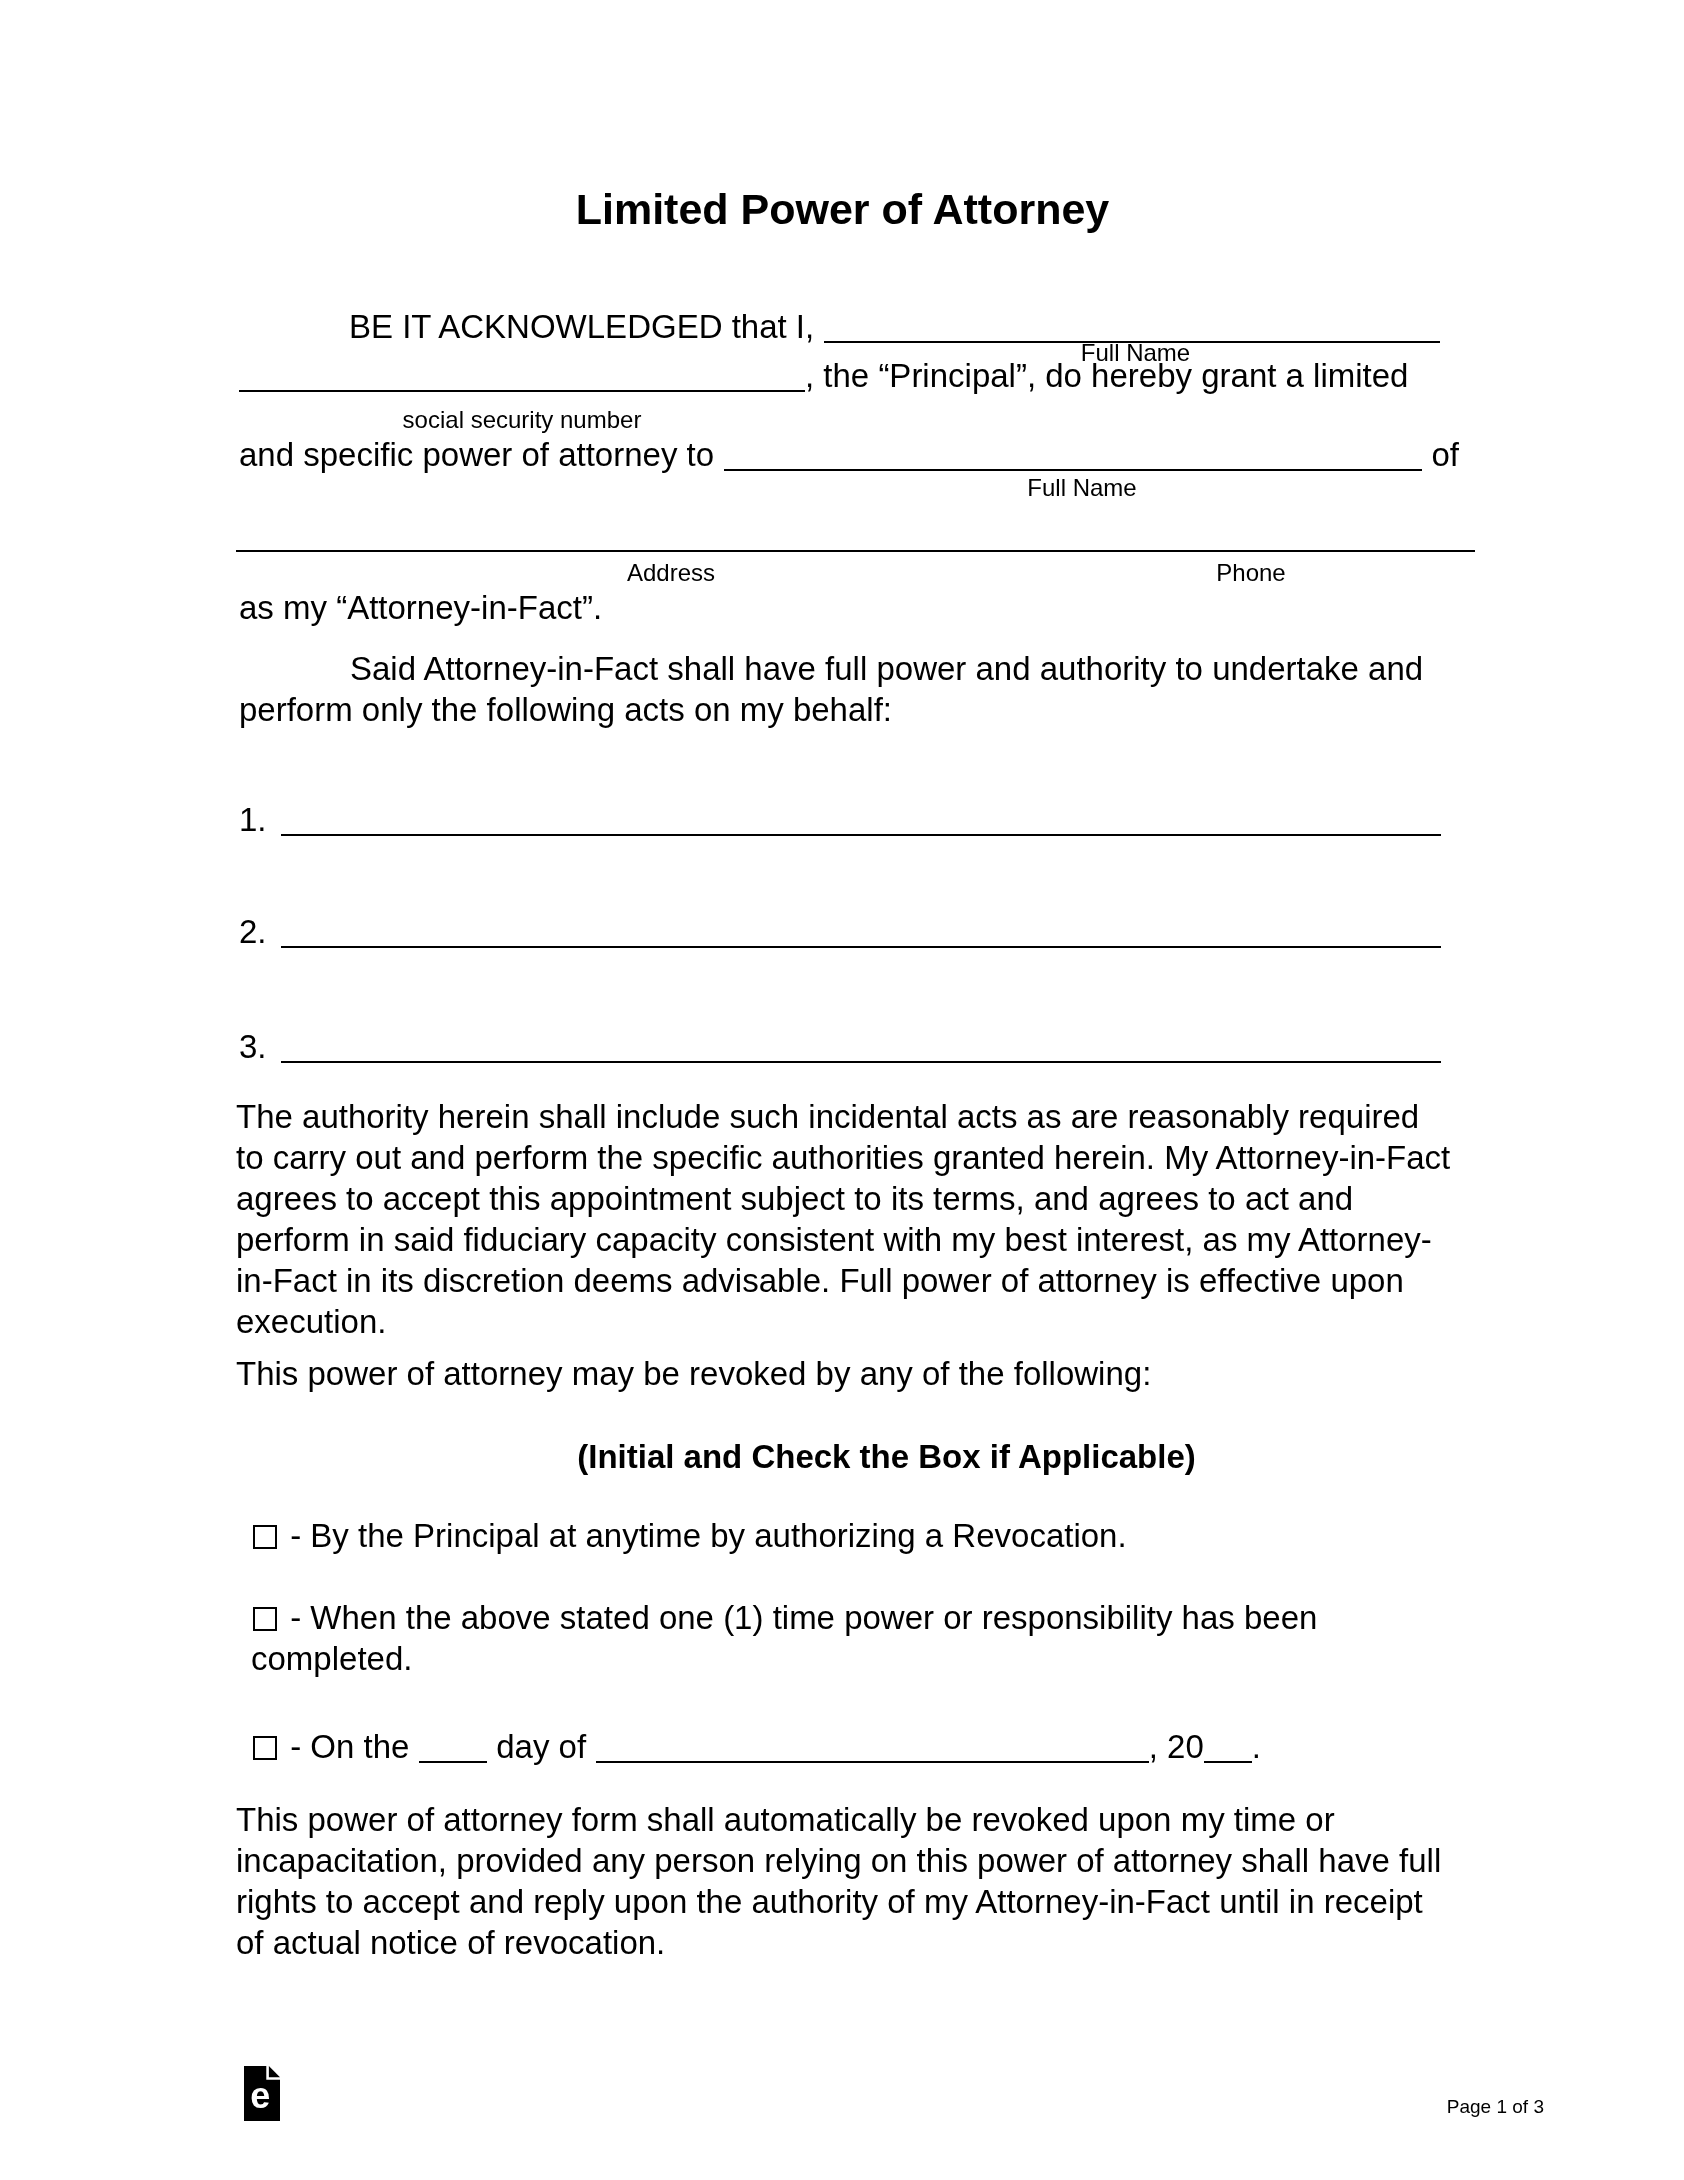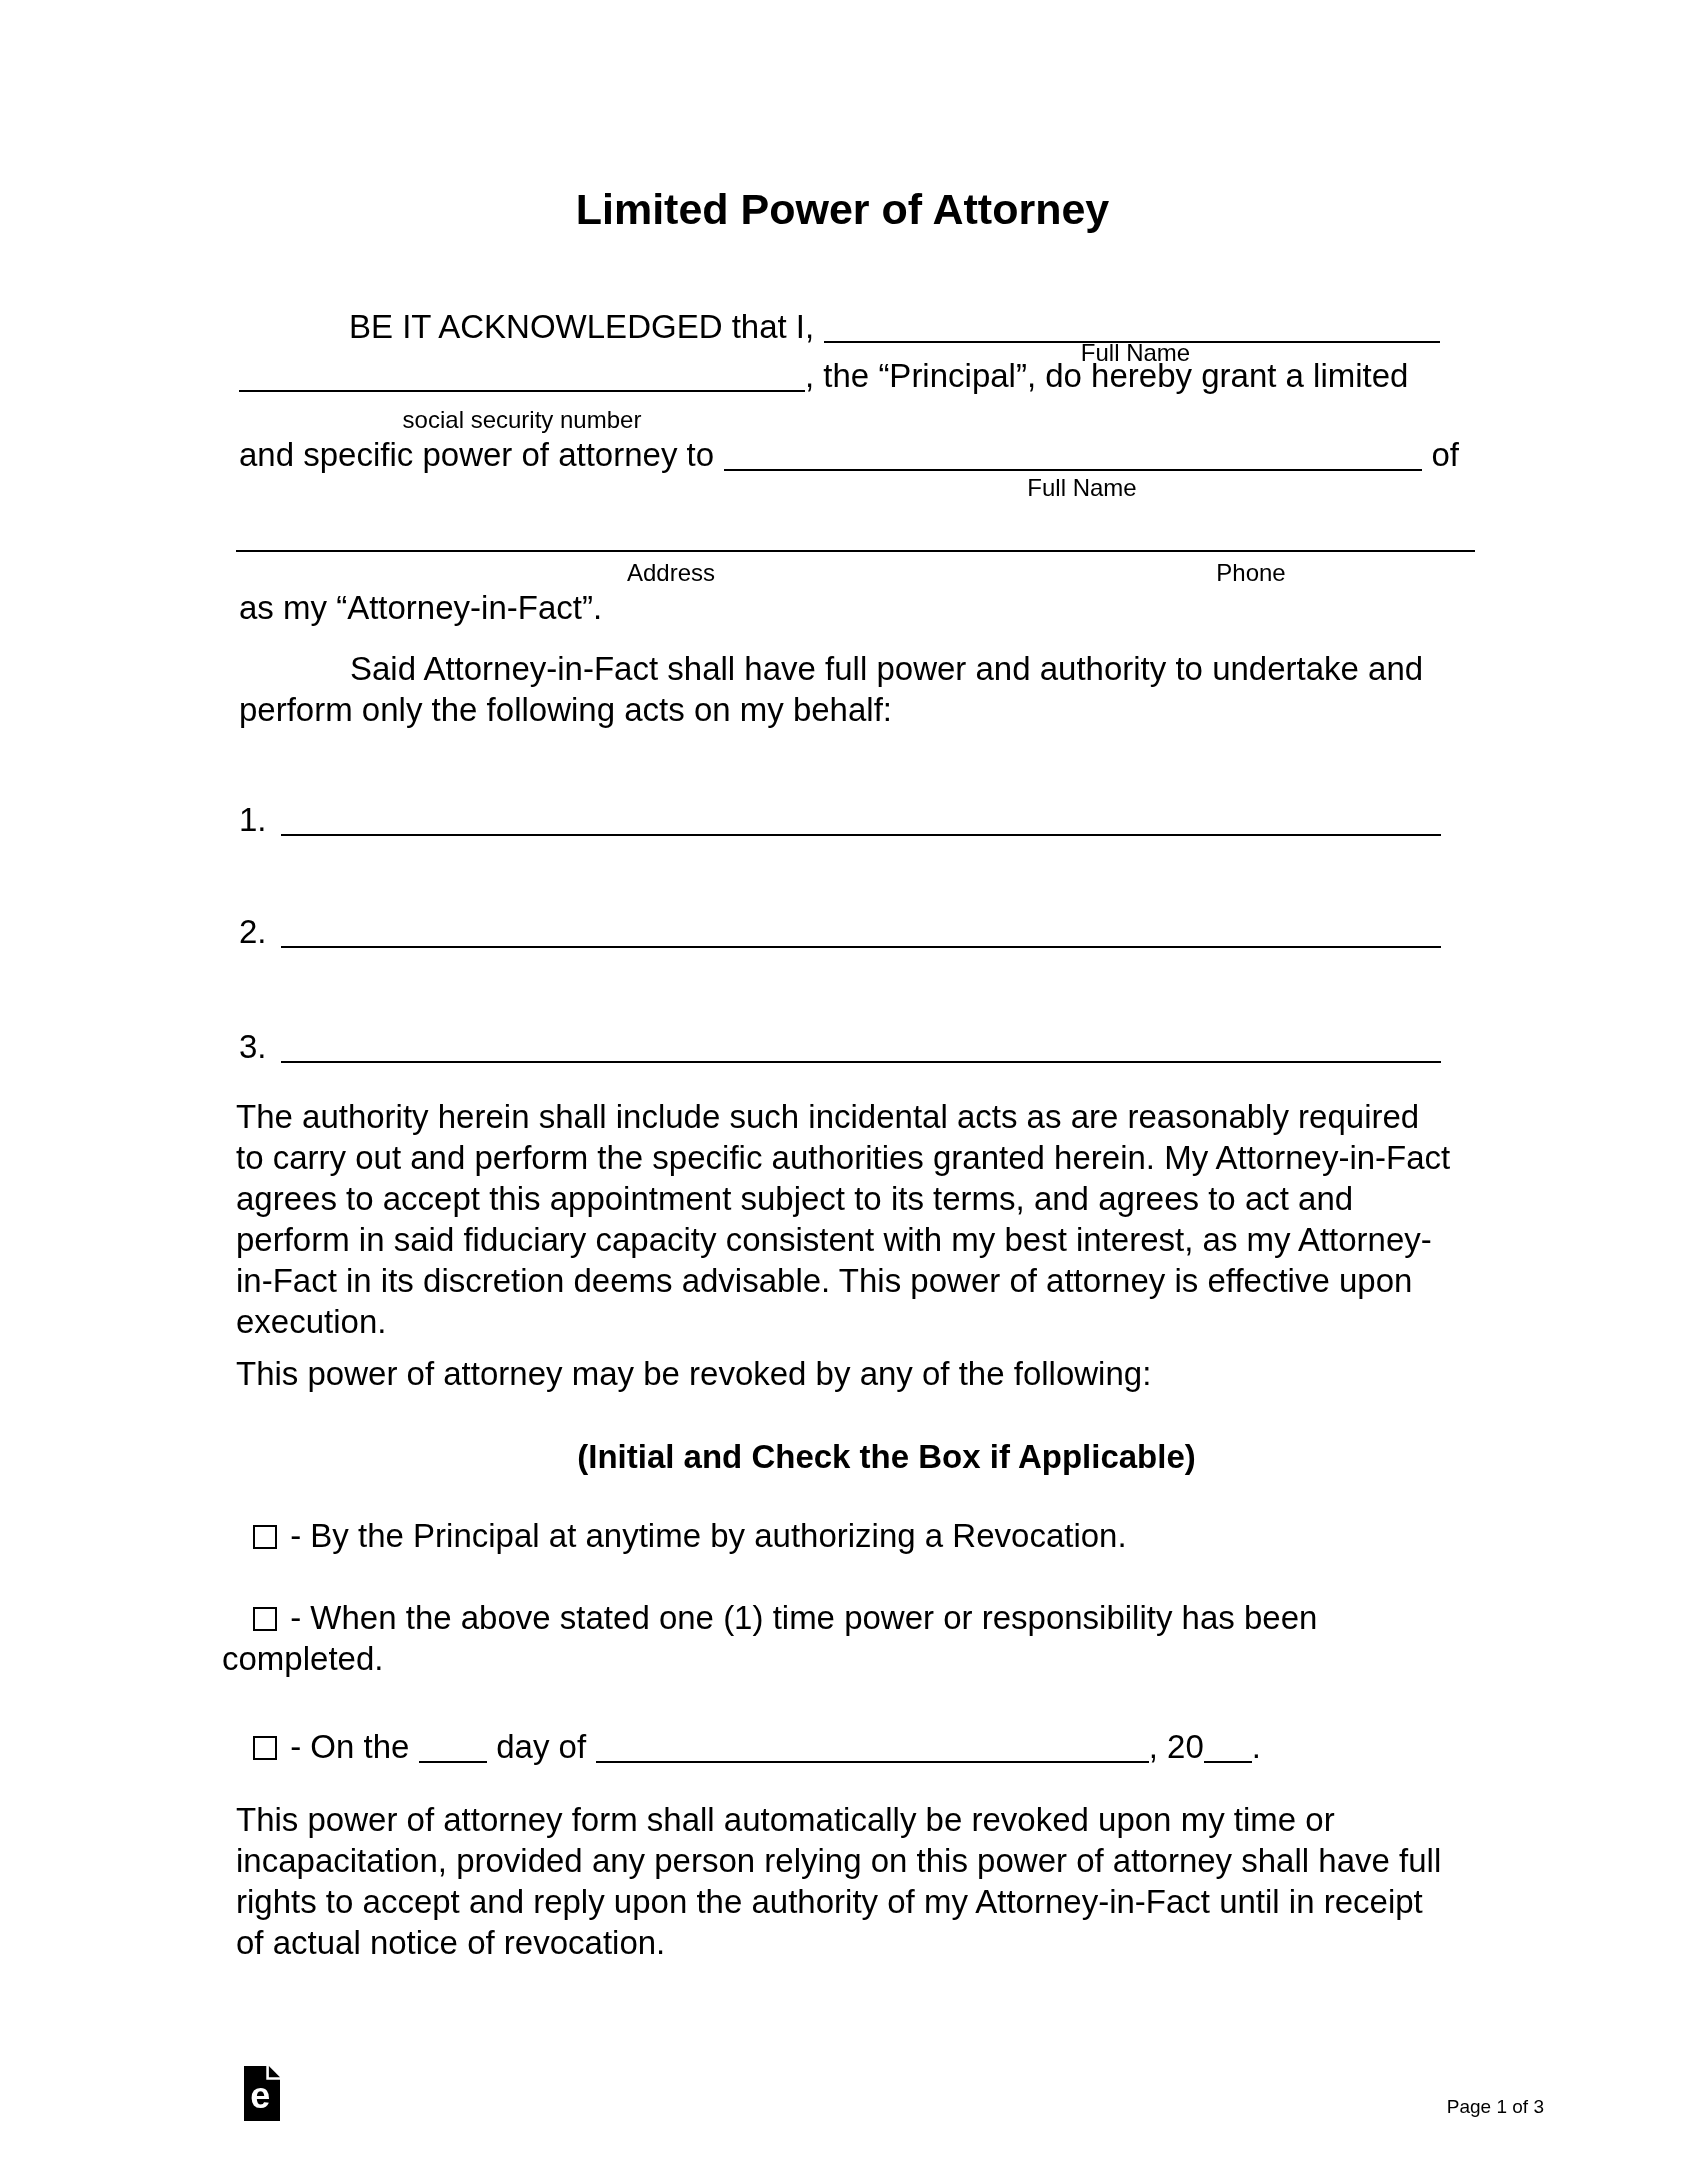--- a/index.html
+++ b/index.html
@@ -82,40 +82,40 @@
   <div class="abs row" style="top:986px;left:239px;right:244px;">
     <span class="num">3.</span>
     <span class="blank"></span>
   </div>
 
   <div class="abs" style="top:1056px;left:236px;width:1252px;">
     <div class="line">The authority herein shall include such incidental acts as are reasonably required</div>
     <div class="line">to carry out and perform the specific authorities granted herein. My Attorney-in-Fact</div>
     <div class="line">agrees to accept this appointment subject to its terms, and agrees to act and</div>
     <div class="line">perform in said fiduciary capacity consistent with my best interest, as my Attorney-</div>
-    <div class="line">in-Fact in its discretion deems advisable. This power of attorney is effective upon</div>
+    <div class="line">in-Fact in its discretion deems advisable. Full power of attorney is effective upon</div>
     <div class="line">execution.</div>
   </div>
 
   <div class="abs" style="top:1313px;left:236px;">This power of attorney may be revoked by any of the following:</div>
 
   <div class="abs bold center" style="top:1396px;left:0;width:100%;padding-left:44px;">(Initial and Check the Box if Applicable)</div>
 
   <div class="abs row" style="top:1475px;left:239px;right:196px;">
     <span class="blank fixed init-blank"></span>
     <span class="checkbox"></span>
     <span>- By the Principal at anytime by authorizing a Revocation.</span>
   </div>
 
   <div class="abs row" style="top:1557px;left:239px;right:196px;">
     <span class="blank fixed init-blank"></span>
     <span class="checkbox"></span>
     <span>- When the above stated one (1) time power or responsibility has been</span>
   </div>
-  <div class="abs" style="top:1598px;left:222px;">completed.</div>
+  <div class="abs" style="top:1598px;left:251px;">completed.</div>
 
   <div class="abs row" style="top:1686px;left:239px;right:424px;">
     <span class="blank fixed init-blank"></span>
     <span class="checkbox"></span>
     <span>- On the</span>
     <span class="blank fixed ml" style="flex:0 0 68px;"></span>
     <span class="ml">day of</span>
     <span class="blank ml"></span>
     <span>, 20</span>
     <span class="blank fixed" style="flex:0 0 48px;"></span>

